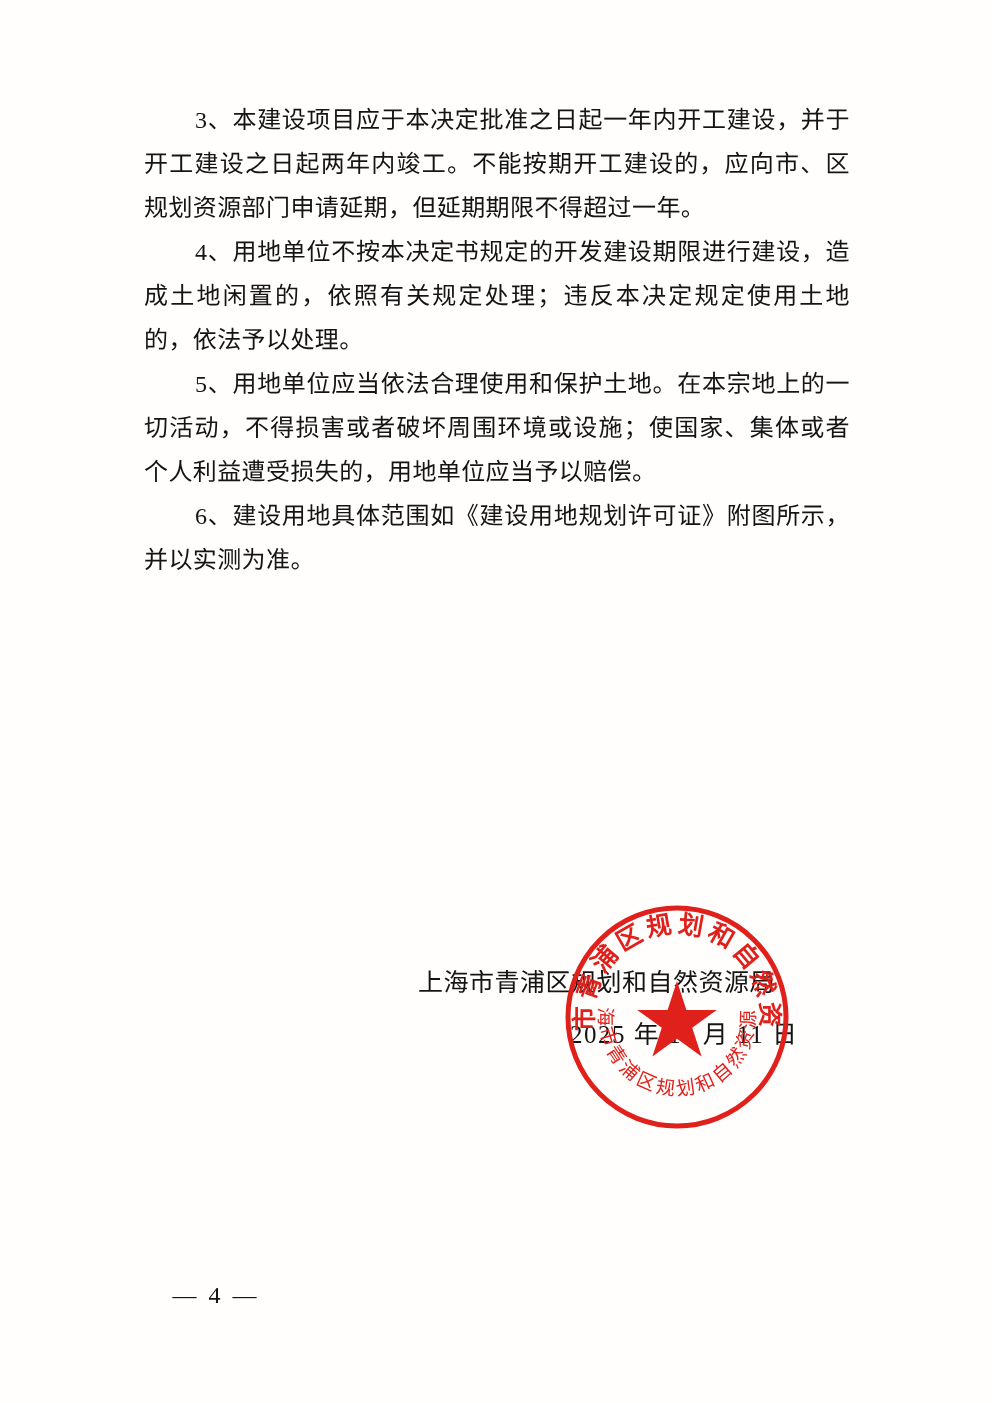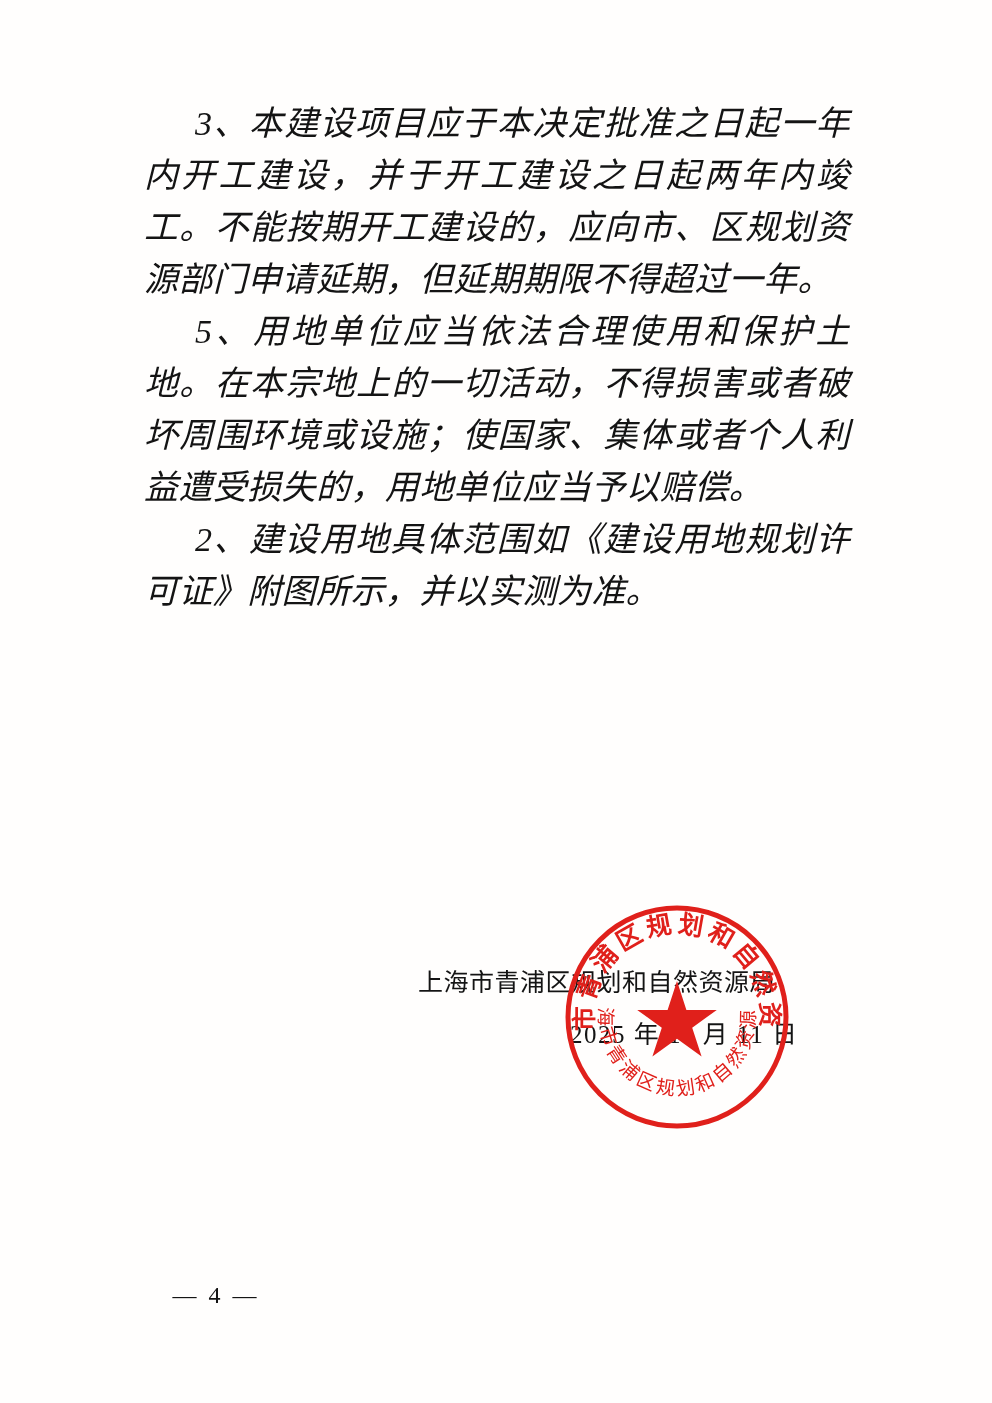--- a/index.html
+++ b/index.html
@@ -27,29 +27,28 @@
   }
 
   .body-area {
     position: absolute;
     left: 144px;
     top: 98px;
     width: 706px;
   }
 
   .para {
-    font-size: 34px;
-    line-height: 52px;
+    font-size: 24px;
+    line-height: 44px;
     text-align: justify;
     text-justify: inter-ideograph;
     letter-spacing: 0.4px;
     margin: 0 0 0 0;
     text-indent: 51px;
     font-family: "Liberation Serif", "DejaVu Serif", serif;
-    font-style: italic;
   }
 
   .para + .para {
     margin-top: 0px;
   }
 
   .attach-line {
     font-size: 25.5px;
     line-height: 52px;
     letter-spacing: 0.4px;
@@ -108,22 +107,23 @@
     padding-right: 560px;
   }
 </style>
 </head>
 <body>
 
 <div class="page">
 
   <div class="body-area">
     <p class="para">3、本建设项目应于本决定批准之日起一年内开工建设，并于开工建设之日起两年内竣工。不能按期开工建设的，应向市、区规划资源部门申请延期，但延期期限不得超过一年。</p>
+    <p class="para">4、用地单位不按本决定书规定的开发建设期限进行建设，造成土地闲置的，依照有关规定处理；违反本决定规定使用土地的，依法予以处理。</p>
     <p class="para">5、用地单位应当依法合理使用和保护土地。在本宗地上的一切活动，不得损害或者破坏周围环境或设施；使国家、集体或者个人利益遭受损失的，用地单位应当予以赔偿。</p>
-    <p class="para">2、建设用地具体范围如《建设用地规划许可证》附图所示，并以实测为准。</p>
+    <p class="para">6、建设用地具体范围如《建设用地规划许可证》附图所示，并以实测为准。</p>
   </div>
 
   <div class="sign-block">
     <div class="sign-org">上海市青浦区规划和自然资源局</div>
     <div class="sign-date">2025 年 11 月 11 日</div>
   </div>
 
   <div class="seal">
     <svg width="228" height="228" viewBox="0 0 228 228" xmlns="http://www.w3.org/2000/svg">
       <defs>

